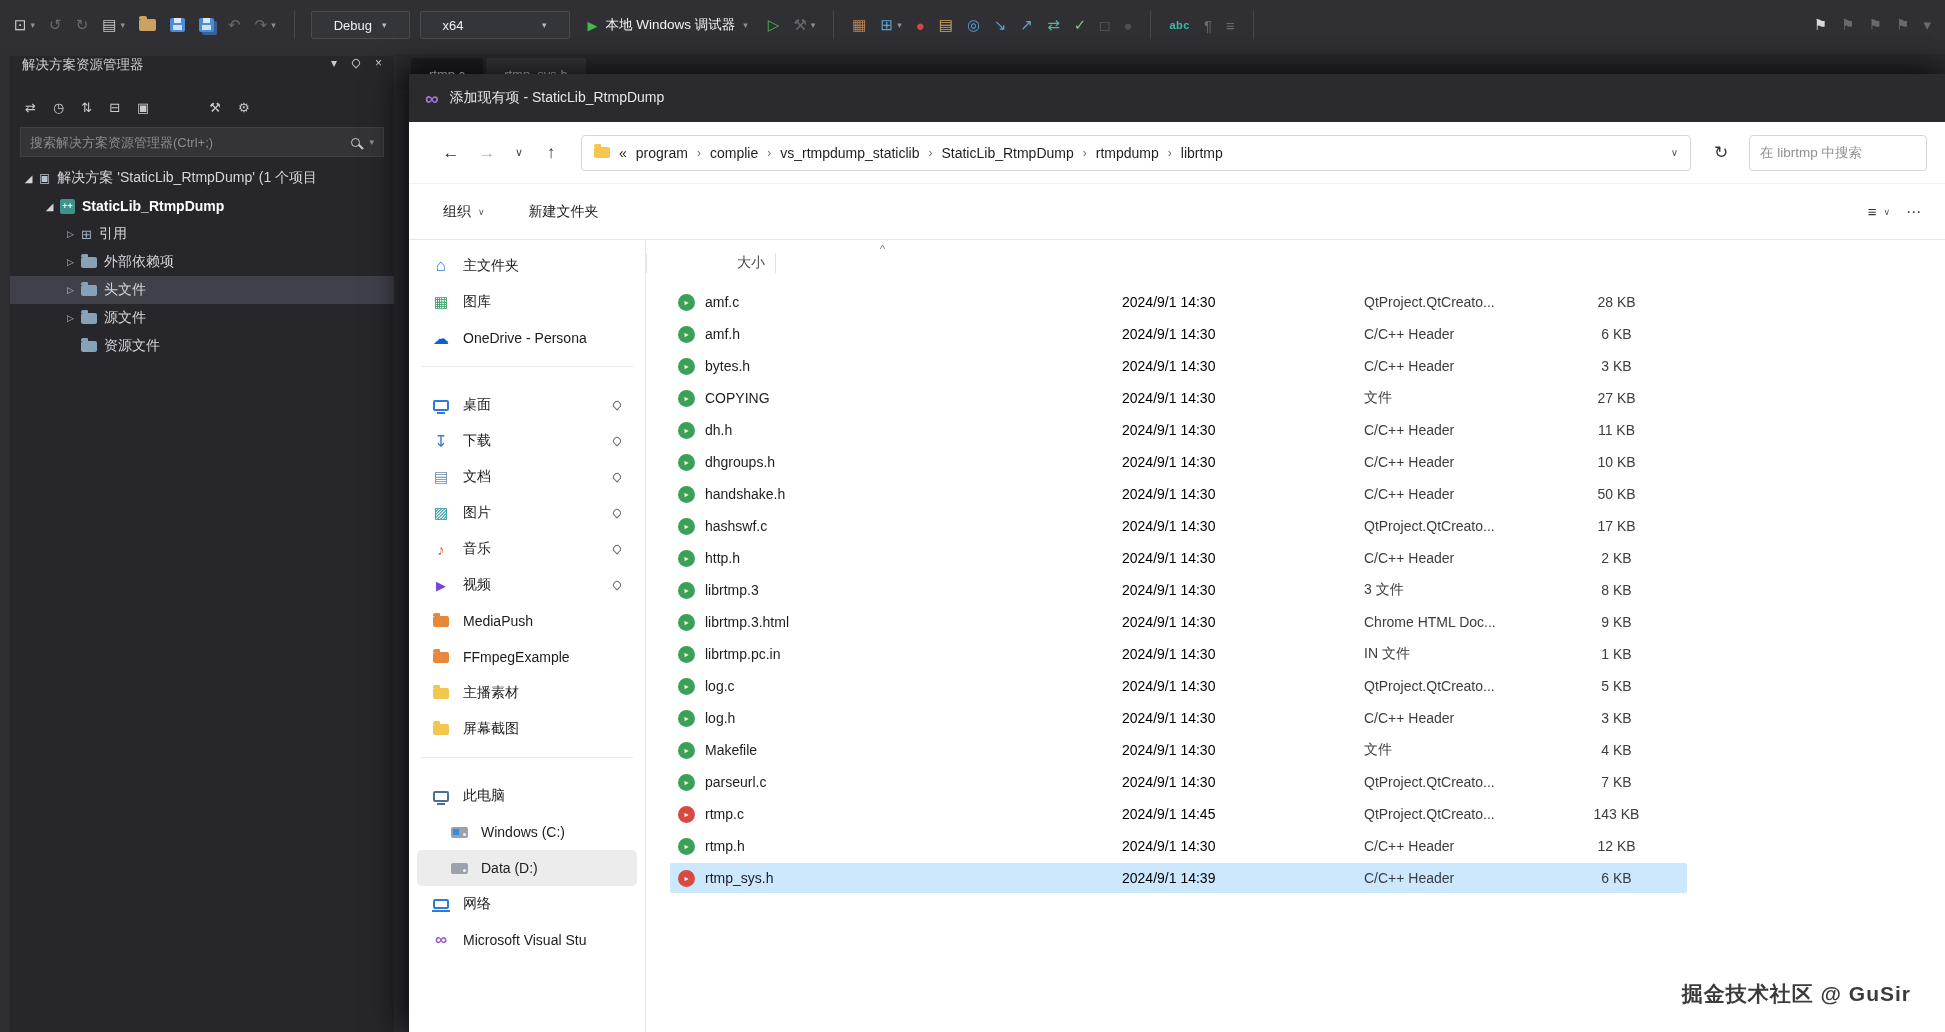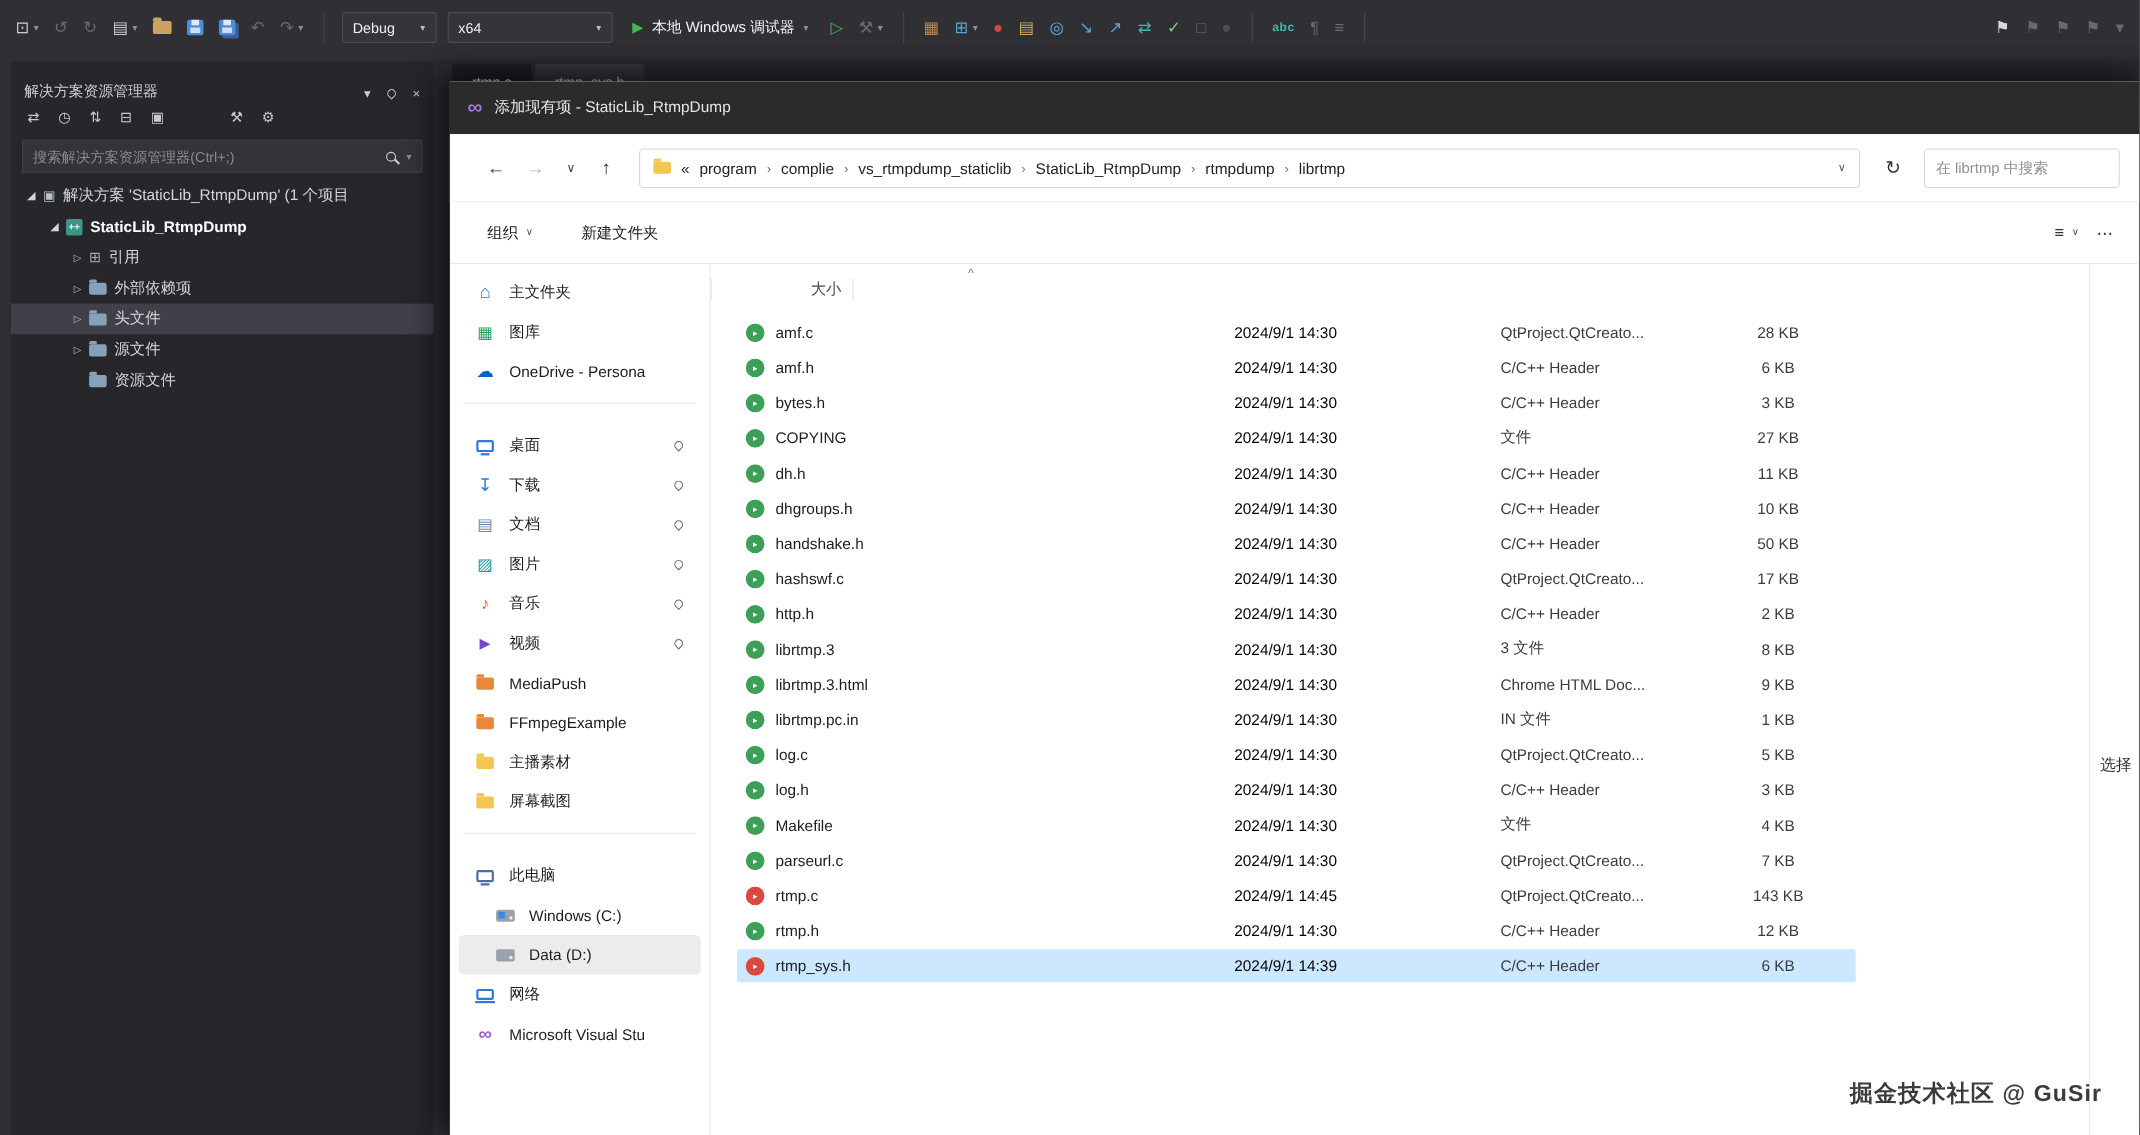--- a/index.html
+++ b/index.html
@@ -9,22 +9,22 @@
 
   
   .vs-toolbar{position:absolute;left:0;top:0;width:100%;height:50px;background:#2f2f34;
               display:flex;align-items:center;padding:0 12px;gap:10px;z-index:5}
   .tb-ico{display:inline-flex;align-items:center;gap:4px;font-size:15px;color:#c9c9cf;padding:0 2px;flex:none}
   .tb-ico.dim, .dim{color:#696970}
   .tb-ico .txtic{font-size:11px;font-weight:700;letter-spacing:.5px}
   .dd{font-size:9px;color:#8e8e96}
   .tb-sep{width:1px;height:28px;background:#46464d;margin:0 6px;flex:none}
   .tb-combo{height:28px;background:#34343b;border:1px solid #4a4a52;border-radius:2px;
-            display:flex;align-items:center;justify-content:space-between;
-            padding:0 9px;font-size:13px;color:#eeeef2;flex:none}
+            display:flex;align-items:center;justify-content:space-between;gap:10px;
+            padding:0 22px;font-size:13px;color:#eeeef2;flex:none}
   .tb-combo .dd{color:#b9b9c0}
   .tb-run{display:flex;align-items:center;gap:8px;padding:0 8px;font-size:13.5px;color:#f2f2f5;flex:none}
   .tb-run .play{color:#44b84f;font-size:13px}
   .push{margin-left:auto}
 
   
   .sh-floppy{width:15px;height:14px;background:#4a8cd8;border-radius:2px;position:relative;display:inline-block}
   .sh-floppy::before{content:"";position:absolute;left:4px;top:0;width:7px;height:5px;background:#dfeaf8}
   .sh-floppy::after{content:"";position:absolute;left:3px;bottom:2px;width:9px;height:5px;background:#cfe0f5}
   .sh-floppy.all{box-shadow:3px 3px 0 0 #38619c}
@@ -48,21 +48,21 @@
 
   
   .tabstrip{position:absolute;left:395px;top:54px;right:0;height:36px;background:#2a2a2f;
             display:flex;align-items:flex-end;padding-left:16px;gap:3px;z-index:1}
   .tab{height:32px;display:flex;align-items:center;padding:0 18px;font-size:13px;color:#d2d2d6;
        background:#37373d;border-radius:3px 3px 0 0;white-space:nowrap}
   .tab.active{background:#1f1f24;color:#e8e8ec}
 
   
   .explorer{position:absolute;left:10px;top:56px;width:384px;bottom:0;background:#26262b;z-index:2}
-  .exp-title{height:36px;display:flex;align-items:flex-end;padding:0 12px;gap:0;color:#cdcdd2;font-size:13.5px}
+  .exp-title{height:36px;display:flex;align-items:flex-start;padding:0 12px;gap:0;color:#cdcdd2;font-size:13.5px}
   .exp-title .spacer{flex:1}
   .exp-title-icons{display:flex;gap:15px;align-items:center;color:#c9c9cf;font-size:12px}
   .exp-toolbar{height:30px;display:flex;align-items:center;gap:17px;padding:0 15px;color:#c9c9cf;font-size:13px}
   .exp-toolbar .gap{width:26px}
   .exp-search{margin:5px 10px 7px;height:30px;background:#333338;border:1px solid #3f3f46;
               display:flex;align-items:center;padding:0 9px;gap:9px}
   .exp-search input{flex:1;min-width:0;background:transparent;border:0;outline:0;color:#d8d8d8;font-size:13px;font-family:inherit}
   .exp-search input::placeholder{color:#8a8a90}
   .tree{margin-top:6px}
   .tree-row{height:28px;display:flex;align-items:center;font-size:14px;color:#d6d6da;white-space:nowrap;overflow:hidden}
@@ -676,20 +676,17 @@
               <div class="fr-name">
                 <span class="file-ico red">▸</span>
                 <span>rtmp_sys.h</span>
               </div>
               <div class="fr-date">2024/9/1 14:39</div>
               <div class="fr-type">C/C++ Header</div>
               <div class="fr-size">6 KB</div>
             </div>
           </div>
       </section>
-      <aside class="previewpane">
-        <span>选择</span>
-      </aside>
     </div>
   </div>
 
   <div class="watermark">掘金技术社区 @ GuSir</div>
 </div>
 
 </body></html>

